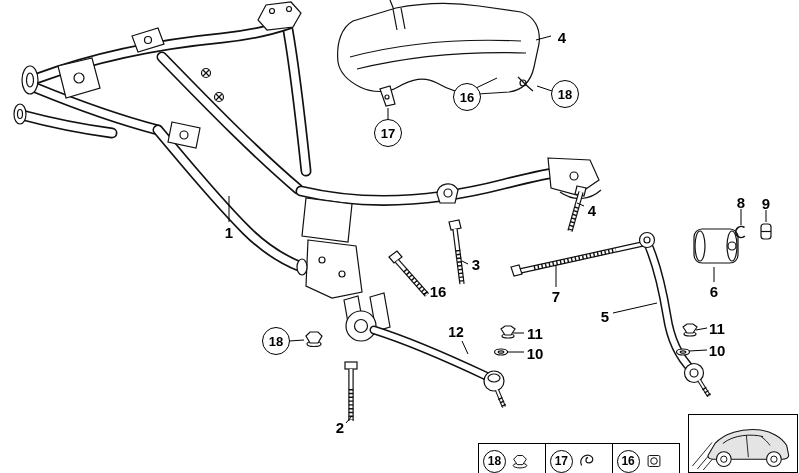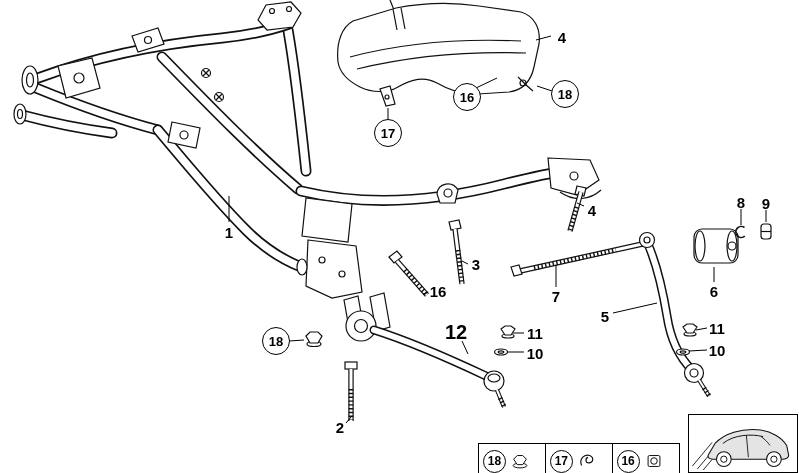--- a/index.html
+++ b/index.html
@@ -17,21 +17,21 @@
   .b-th {stroke:#111;stroke-width:4.6;stroke-dasharray:1.4 2.4;fill:none}
   .s-out{stroke:#111;stroke-width:4.2;fill:none}
   .s-in {stroke:#fff;stroke-width:2;fill:none}
   .ln{fill:none;stroke:#111;stroke-width:1.2}
   .fw{fill:#fff;stroke:#111;stroke-width:1.2}
   .leader{stroke:#000;stroke-width:1}
 
   
   .callout{position:absolute;transform:translate(-50%,-50%);font-weight:700;font-size:15px;
            color:#000;line-height:1;white-space:nowrap;}
-  .callout.big{font-size:20px;}
+  .callout.big{font-size:14px;}
   .callout.circled{width:26px;height:26px;border:1.5px solid #000;border-radius:50%;
            display:flex;align-items:center;justify-content:center;font-size:13px;background:#fff;}
 
   
   .legend{position:absolute;left:478px;top:443px;display:flex;}
   .legend-cell{width:58px;height:34px;border:1.2px solid #000;background:#fff;
            display:flex;align-items:center;gap:4px;padding:0 4px;box-sizing:content-box;}
   .legend-cell + .legend-cell{margin-left:-1.2px;}
   .mini-circ{width:21px;height:21px;border:1.3px solid #000;border-radius:50%;flex:0 0 auto;
            display:flex;align-items:center;justify-content:center;font-weight:700;font-size:12px;}

